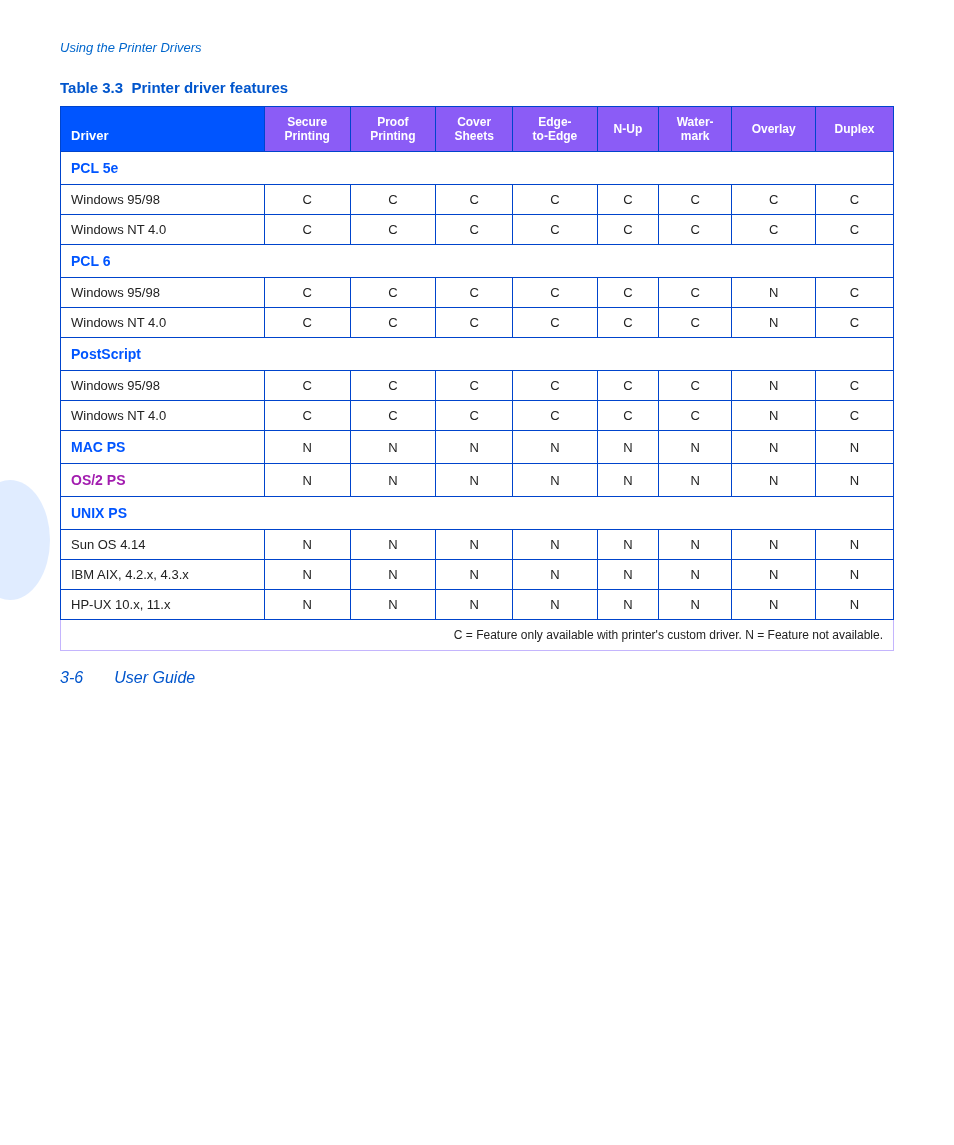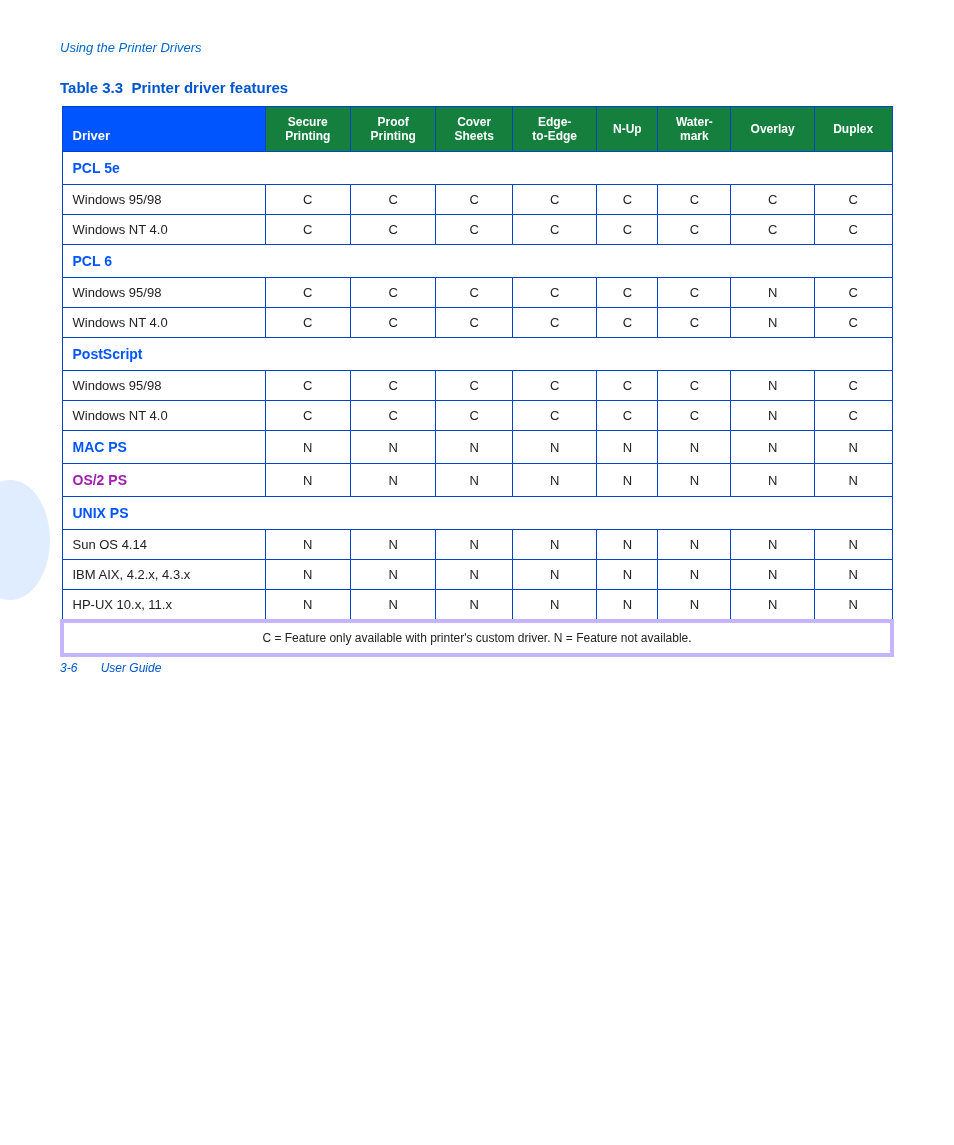--- a/index.html
+++ b/index.html
@@ -56,21 +56,21 @@
       color: #fff;
       text-align: center;
       font-weight: bold;
       font-size: 14px;
       padding: 8px 4px;
       border: 1px solid #0044cc;
     }
 
     
     .col-header {
-      background: #15803d;
+      background: #8b5cf6;
       color: #fff;
       font-weight: bold;
       font-size: 12px;
       text-align: center;
       padding: 8px 6px;
       border: 1px solid #0044cc;
       vertical-align: middle;
     }
 
     .col-header-driver {
@@ -103,35 +103,35 @@
     }
 
     .data-row td:first-child {
       text-align: left;
       font-size: 13px;
     }
 
     
     .note-row td {
       padding: 8px 10px;
-      border: 4px solid #c4b5fd;
+      border: 1px solid #c4b5fd;
       font-size: 12px;
       color: #222;
-      text-align: center;
+      text-align: right;
     }
 
     
 
     .page-footer {
       position: absolute;
-      bottom: 42px;
+      bottom: 24px;
       left: 60px;
       color: #0055cc;
       font-style: italic;
-      font-size: 12px;
+      font-size: 16px;
     }
   </style>
 </head>
 <body>
 
 <div class="page">
 
   <div class="side-circle"></div>
 
   <div class="breadcrumb">Using the Printer Drivers</div>

